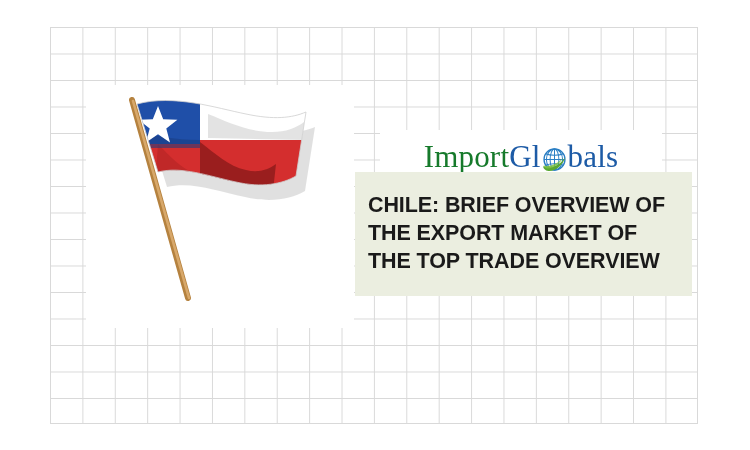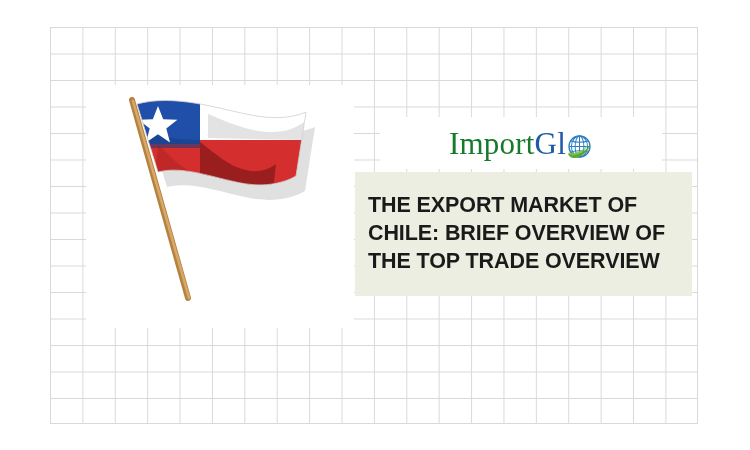--- a/index.html
+++ b/index.html
@@ -60,21 +60,21 @@
     top: 92px;
     width: 230px;
     height: 232px;
   }
   .flag-art svg { display: block; width: 100%; height: 100%; }
 
   
   .logo-card {
     position: absolute;
     left: 380px;
-    top: 117px;
+    top: 130px;
     width: 282px;
     height: 52px;
     background: #ffffff;
     display: flex;
     align-items: center;
     justify-content: center;
   }
   .logo-text {
     font-family: "Liberation Serif", serif;
     font-size: 31px;
@@ -197,24 +197,25 @@
             <ellipse cx="20" cy="20" rx="12" ry="15.5"></ellipse>
             <line x1="4.5" y1="20" x2="35.5" y2="20"></line>
             <path d="M7,11.5 C 13,14.5 27,14.5 33,11.5"></path>
             <path d="M7,28.5 C 13,25.5 27,25.5 33,28.5"></path>
             <line x1="20" y1="4.5" x2="20" y2="35.5"></line>
           </g>
           <path d="M3,30 C 12,34 26,31 36,17 C 33,27 22,38 11,37 C 6,36.5 3.5,33.5 3,30 Z" fill="#5aa832"></path>
           <path d="M4,29 C 13,31 24,27 33,17 C 29,25 19,33 10,33.5 C 6.5,33.7 4.6,31.4 4,29 Z" fill="#7cc23f" opacity="0.85"></path>
         </svg>
       </span>
+      <span class="logo-bals">bals</span>
     </div>
   </div>
 
   <div class="title-box">
     <h1 class="title-text">
+      <span class="title-line">CHILE: BRIEF OVERVIEW OF</span>
       <span class="title-line">THE EXPORT MARKET OF</span>
-      <span class="title-line">CHILE: BRIEF OVERVIEW OF</span>
       <span class="title-line">THE TOP TRADE OVERVIEW</span>
     </h1>
   </div>
 
 </div>
 
 </body></html>

